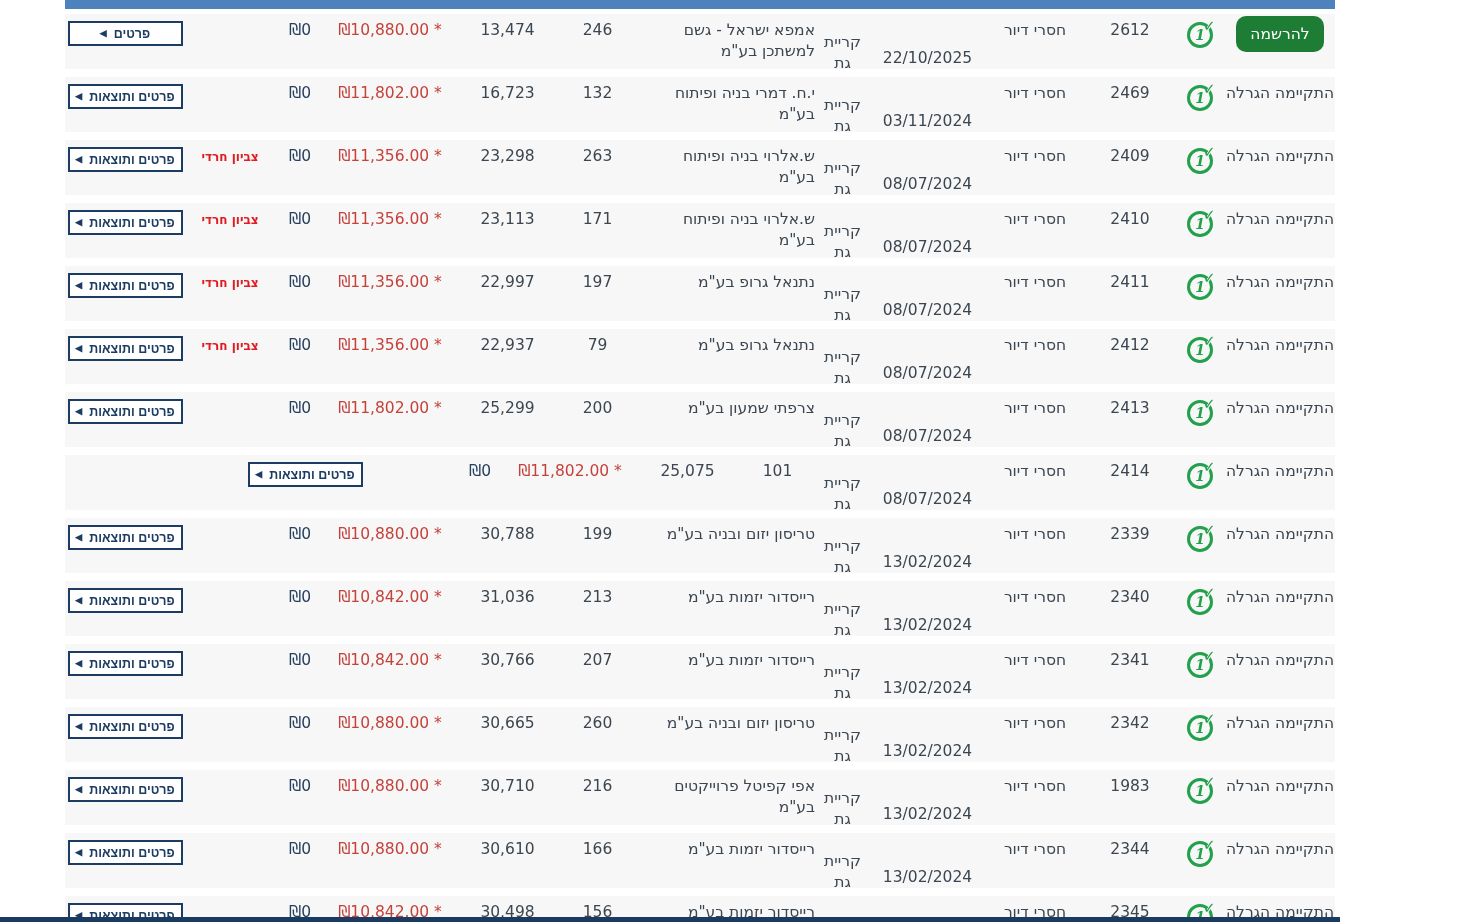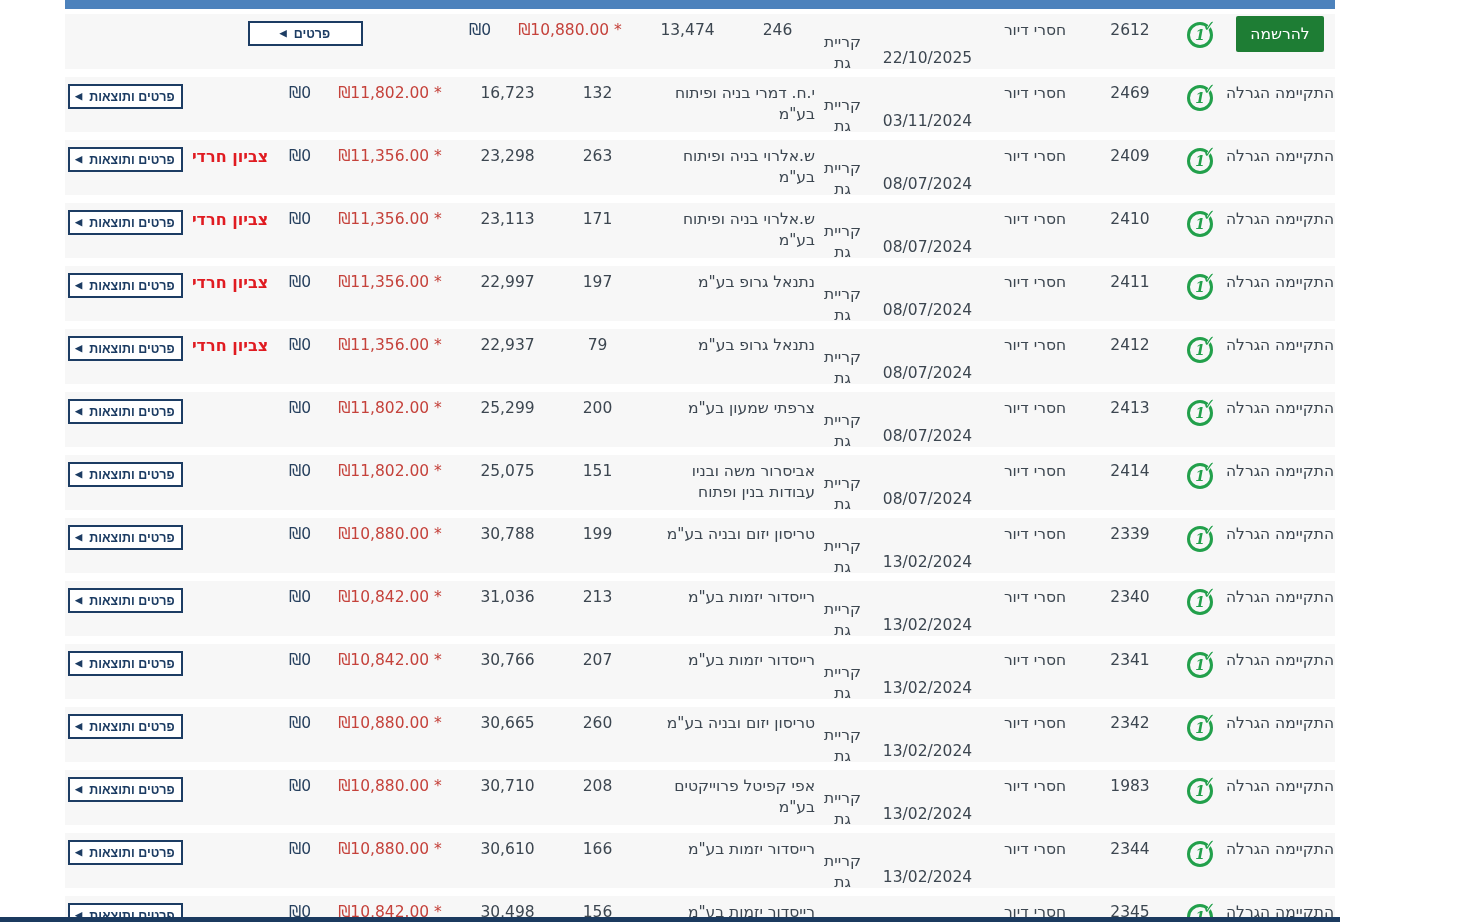--- a/index.html
+++ b/index.html
@@ -44,21 +44,21 @@
   .c-fee{width:50px;}
   .c-haredi{width:90px;}
   .c-details{width:120px;display:flex;justify-content:center;padding-top:7px;}
 
   .register-btn{
     margin-top:-4px;
     height:36px;line-height:36px;
     padding:0 14px;
     background:var(--register-green,#1e7d34);
     color:#fff;font-size:15.5px;
-    border-radius:2px;
+    border-radius:10px;
     cursor:pointer;white-space:nowrap;
   }
   .status-text{white-space:nowrap;}
 
   .cnt-icon{
     position:relative;
     width:26px;height:26px;box-sizing:border-box;
     border:3px solid var(--icon-green,#22a04b);
     border-radius:50%;
     text-align:center;
@@ -75,21 +75,21 @@
     font-size:15px;font-weight:bold;
     color:var(--icon-green,#22a04b);
     text-shadow:
       -2px 2px 0 var(--row-bg,#f7f7f7),
       -1px 1px 0 var(--row-bg,#f7f7f7),
       0 2px 0 var(--row-bg,#f7f7f7);
   }
 
   .price-val{color:var(--price-red,#c5423b);white-space:nowrap;}
   .fee-val{color:var(--fee-navy,#27405e);white-space:nowrap;}
-  .haredi-label{color:var(--haredi-red,#e01b21);font-weight:bold;font-size:16px;white-space:nowrap;}
+  .haredi-label{color:var(--haredi-red,#e01b21);font-weight:bold;font-size:12px;white-space:nowrap;}
 
   .details-btn{
     box-sizing:border-box;
     width:115px;height:25px;
     border:2px solid var(--navy,#1c3c63);
     background:#fff;color:var(--navy,#1c3c63);
     display:flex;align-items:center;justify-content:center;
     gap:7px;padding:0 6px;
     font-size:12.5px;font-weight:bold;
     white-space:nowrap;cursor:pointer;
@@ -117,20 +117,21 @@
     <div class="cell c-icon">
       <span class="cnt-icon">
         <span class="one">1</span>
         <span class="chk">✓</span>
       </span>
     </div>
     <div class="cell c-lottery">2612</div>
     <div class="cell c-audience">חסרי דיור</div>
     <div class="cell c-date"><span class="ltr">22/10/2025</span></div>
     <div class="cell c-city">קריית גת</div>
+    <div class="cell c-contractor">אמפא ישראל - גשם למשתכן בע"מ</div>
     <div class="cell c-apartments">246</div>
     <div class="cell c-registrants">13,474</div>
     <div class="cell c-price"><span class="price-val ltr">₪10,880.00 *</span></div>
     <div class="cell c-fee"><span class="fee-val ltr">₪0</span></div>
     <div class="cell c-haredi"><span class="haredi-label"></span></div>
     <div class="cell c-details">
       <button class="details-btn">
         <span>פרטים</span>
         <span class="tri">◀</span>
       </button>
@@ -319,22 +320,21 @@
     <div class="cell c-icon">
       <span class="cnt-icon">
         <span class="one">1</span>
         <span class="chk">✓</span>
       </span>
     </div>
     <div class="cell c-lottery">2414</div>
     <div class="cell c-audience">חסרי דיור</div>
     <div class="cell c-date"><span class="ltr">08/07/2024</span></div>
     <div class="cell c-city">קריית גת</div>
-    <div class="cell c-contractor">אביסרור משה ובניו עבודות בנין ופתוח</div>
-    <div class="cell c-apartments">151</div>
+    <div class="cell c-apartments">101</div>
     <div class="cell c-registrants">25,075</div>
     <div class="cell c-price"><span class="price-val ltr">₪11,802.00 *</span></div>
     <div class="cell c-fee"><span class="fee-val ltr">₪0</span></div>
     <div class="cell c-haredi"><span class="haredi-label"></span></div>
     <div class="cell c-details">
       <button class="details-btn">
         <span>פרטים ותוצאות</span>
         <span class="tri">◀</span>
       </button>
     </div>
@@ -465,21 +465,21 @@
       <span class="cnt-icon">
         <span class="one">1</span>
         <span class="chk">✓</span>
       </span>
     </div>
     <div class="cell c-lottery">1983</div>
     <div class="cell c-audience">חסרי דיור</div>
     <div class="cell c-date"><span class="ltr">13/02/2024</span></div>
     <div class="cell c-city">קריית גת</div>
     <div class="cell c-contractor">אפי קפיטל פרוייקטים בע"מ</div>
-    <div class="cell c-apartments">208</div>
+    <div class="cell c-apartments">216</div>
     <div class="cell c-registrants">30,710</div>
     <div class="cell c-price"><span class="price-val ltr">₪10,880.00 *</span></div>
     <div class="cell c-fee"><span class="fee-val ltr">₪0</span></div>
     <div class="cell c-haredi"><span class="haredi-label"></span></div>
     <div class="cell c-details">
       <button class="details-btn">
         <span>פרטים ותוצאות</span>
         <span class="tri">◀</span>
       </button>
     </div>

